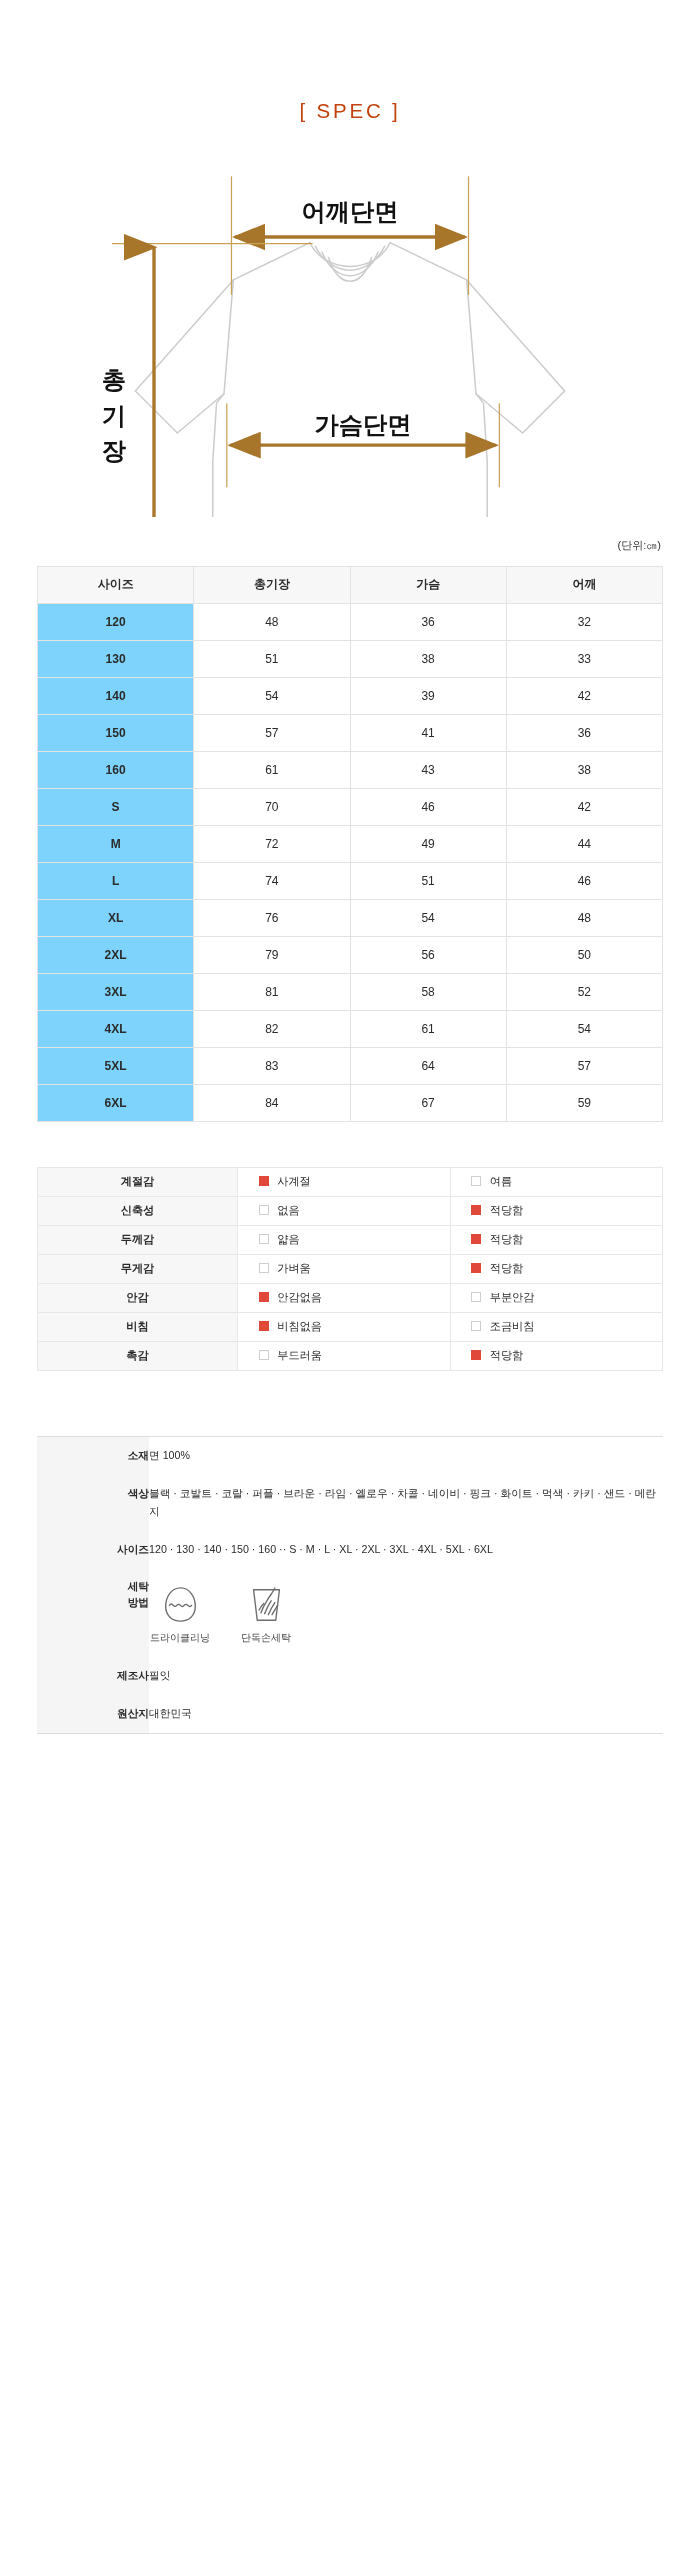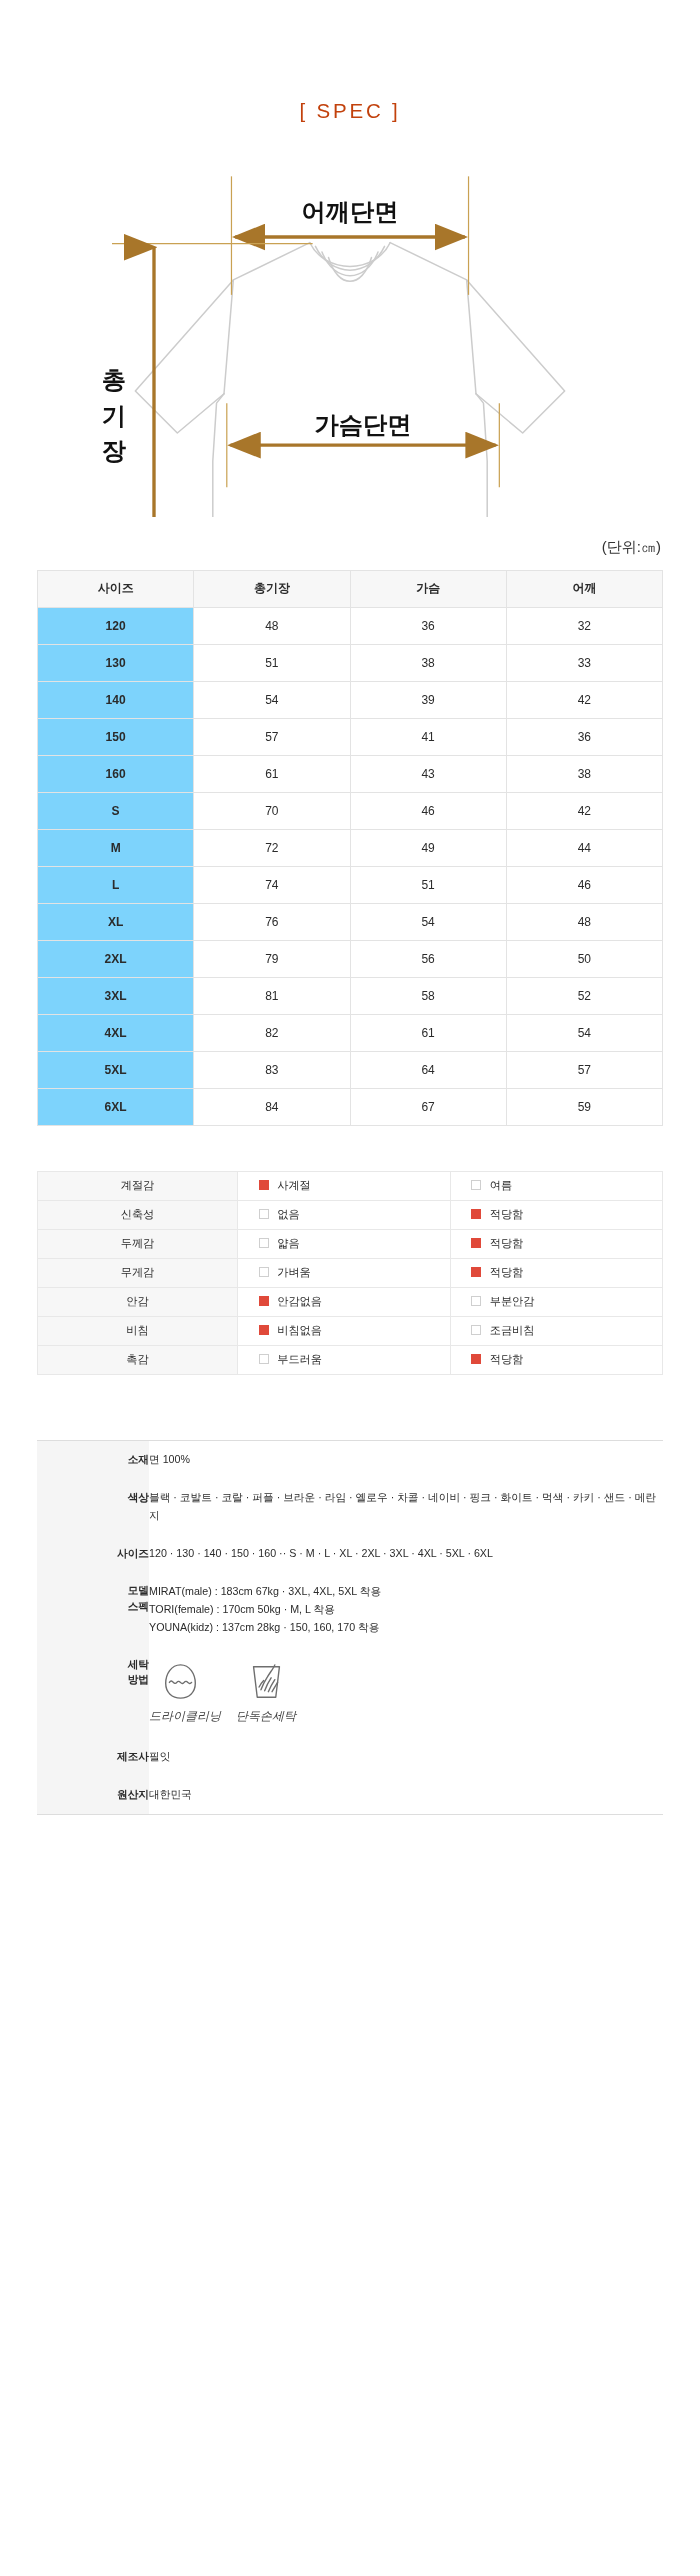--- a/index.html
+++ b/index.html
@@ -40,21 +40,21 @@
     width: 608px;
     height: 364px;
     margin-top: 30px;
   }
   .diagram-svg { display: block; }
 
   
   .unit-note {
     text-align: right;
     padding-right: 39px;
-    font-size: 15px;
+    font-size: 11px;
     color: #333333;
     margin-top: 20.5px;
   }
 
   
   .size-table-wrap {
     padding: 0 37px;
     margin-top: 13px;
   }
   table.size-table {
@@ -98,21 +98,21 @@
   table.attr-table td {
     border: 0.9px solid #e8e8e8;
     height: 29px;
     font-size: 11.2px;
     color: #2b2b2b;
     vertical-align: middle;
   }
   td.attr-label {
     background: #f7f7f7;
     text-align: center;
-    font-weight: normal;
+    font-weight: bold;
     width: 32%;
   }
   td.attr-opt {
     background: #ffffff;
     padding-left: 20.5px;
     width: 34%;
   }
   .chk {
     display: inline-block;
     width: 10.3px;
@@ -169,25 +169,24 @@
     width: 62px;
     text-align: center;
   }
   .wash-item .glyph {
     height: 43px;
     display: flex;
     align-items: center;
     justify-content: center;
   }
   .wash-cap {
-    font-size: 12px;
+    font-size: 10px;
     color: #444444;
     margin-top: 3.7px;
     white-space: nowrap;
-    font-style: italic;
   }
   .label-stack { line-height: 1.45; }
 </style>
 </head>
 <body>
 
 <div class="page">
 
   <div class="spec-title-wrap">
     <span class="spec-title">[ SPEC ]</span>
@@ -424,35 +423,20 @@
         <tr>
           <td class="info-label">색상</td>
           <td class="info-value">블랙 · 코발트 · 코랄 · 퍼플 · 브라운 · 라임 · 옐로우 · 차콜 · 네이비 · 핑크 · 화이트 · 먹색 · 카키 · 샌드 · 메란지</td>
         </tr>
 
         <tr>
           <td class="info-label">사이즈</td>
           <td class="info-value">120 · 130 · 140 · 150 · 160 ·· S · M · L · XL · 2XL · 3XL · 4XL · 5XL · 6XL</td>
         </tr>
 
-        <tr>
-          <td class="info-label">
-            <div class="label-stack">
-              <div>모델</div>
-              <div>스펙</div>
-            </div>
-          </td>
-          <td class="info-value">
-            <div class="model-lines" id="model-lines">
-                <div>MIRAT(male) : 183cm 67kg · 3XL, 4XL, 5XL 착용</div>
-                <div>TORI(female) : 170cm 50kg · M, L 착용</div>
-                <div>YOUNA(kidz) : 137cm 28kg · 150, 160, 170 착용</div>
-              </div>
-          </td>
-        </tr>
 
         <tr>
           <td class="info-label">
             <div class="label-stack">
               <div>세탁</div>
               <div>방법</div>
             </div>
           </td>
           <td class="info-value">
             <div class="wash-icons">

